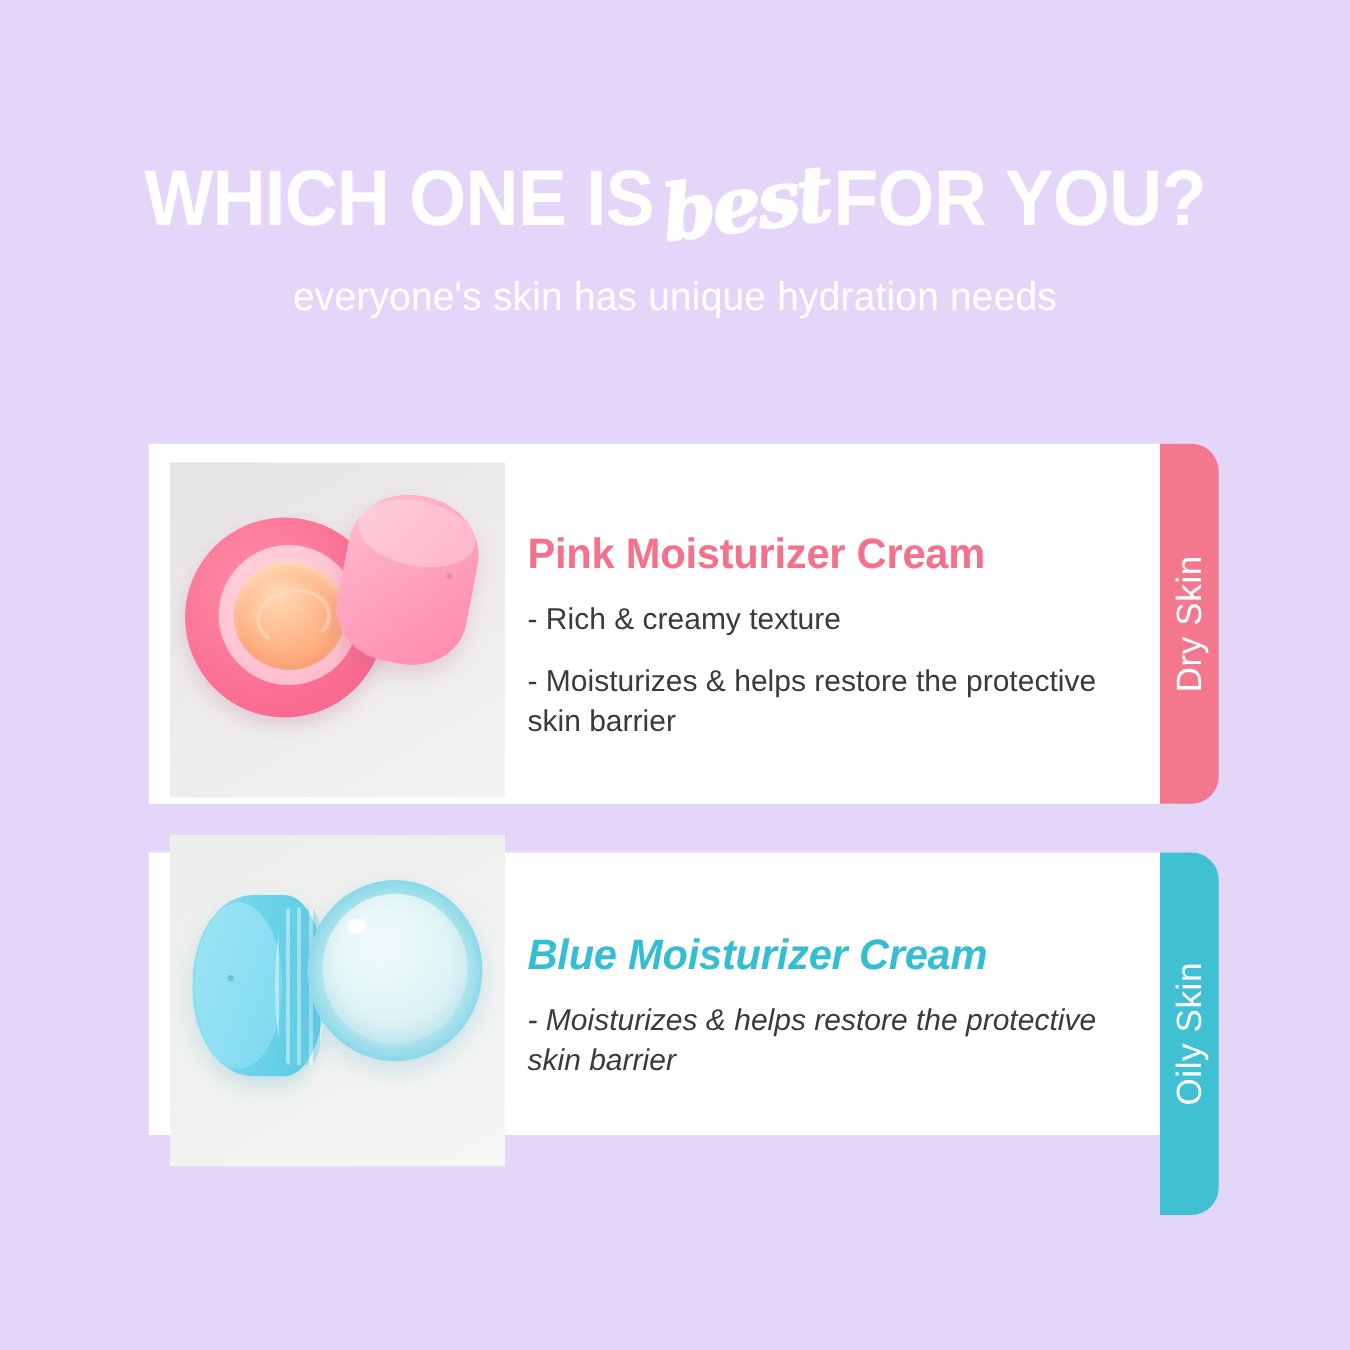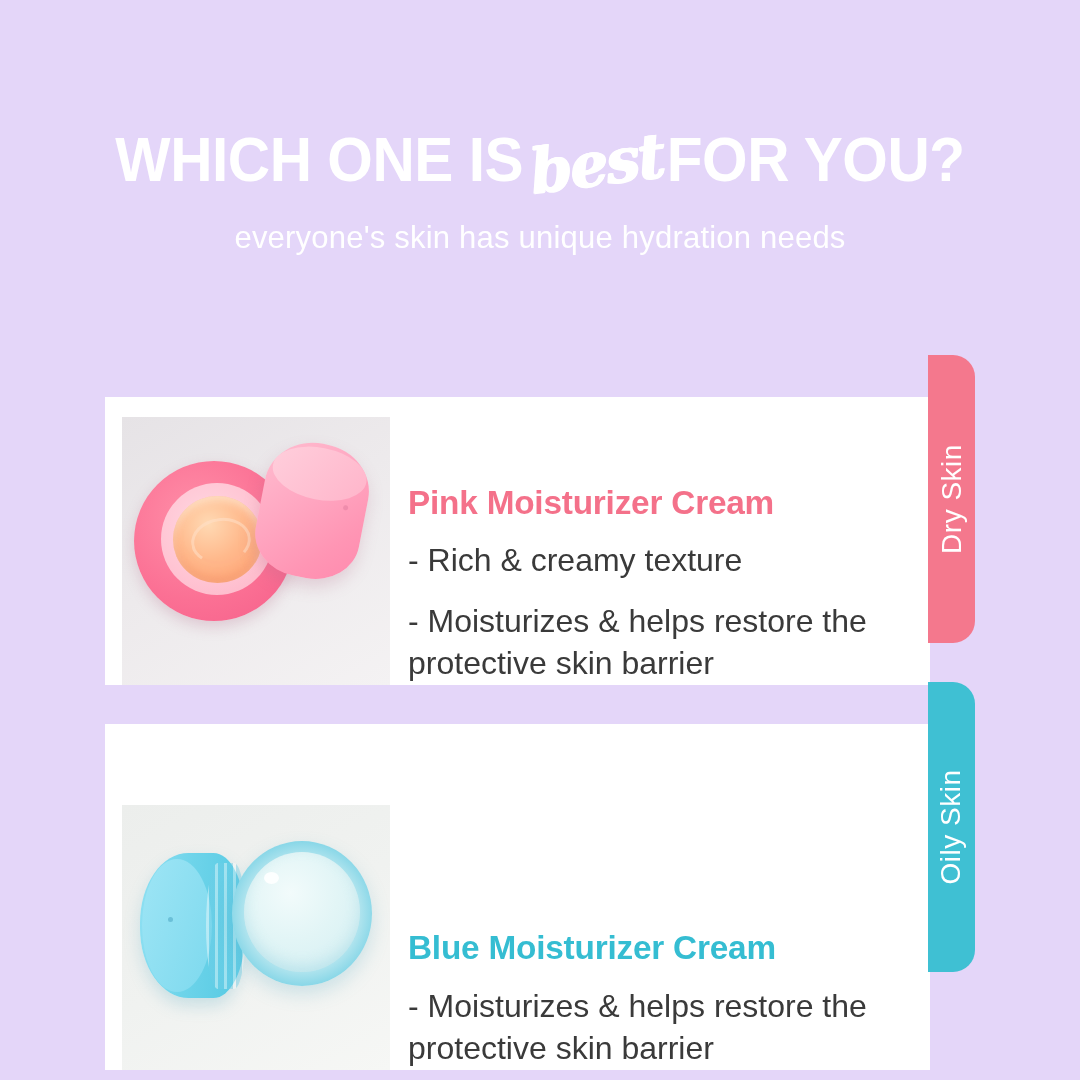--- a/index.html
+++ b/index.html
@@ -59,30 +59,29 @@
     font-weight: 400;
     font-size: 32px;
     letter-spacing: 0.2px;
     transform: scaleX(0.97);
     display: block;
   }
 
   
   .card {
     position: absolute;
-    left: 105px;
+    left: 119px;
     width: 825px;
     background: #ffffff;
     box-sizing: border-box;
     display: flex;
-    align-items: flex-end;
-    margin-top: 42px;
+    align-items: center;
   }
   .card-pink  { top: 355px; height: 288px; }
-  .card-blue  { top: 682px; height: 346px; }
+  .card-blue  { top: 682px; height: 226px; font-style: italic; }
 
   .tab {
     position: absolute;
     width: 47px;
     border-radius: 0 22px 22px 0;
     display: flex;
     align-items: center;
     justify-content: center;
   }
   .tab-pink { left: 928px; top: 355px; height: 288px; background: #f4788d; }
@@ -247,21 +246,21 @@
     transform: scaleX(0.98);
     transform-origin: left center;
   }
   .title-pink { color: #f4718a; }
   .title-blue { color: #35bdd2; }
 
   .bullet {
     color: #3a3a3a;
     font-family: "Liberation Sans", sans-serif;
     font-weight: 400;
-    font-size: 32px;
+    font-size: 24px;
     line-height: 1.33;
     margin: 0 0 18px 0;
   }
   .bullet:last-child { margin-bottom: 0; }
 </style>
 </head>
 <body>
 
 <div class="header">
   <div class="headline">

